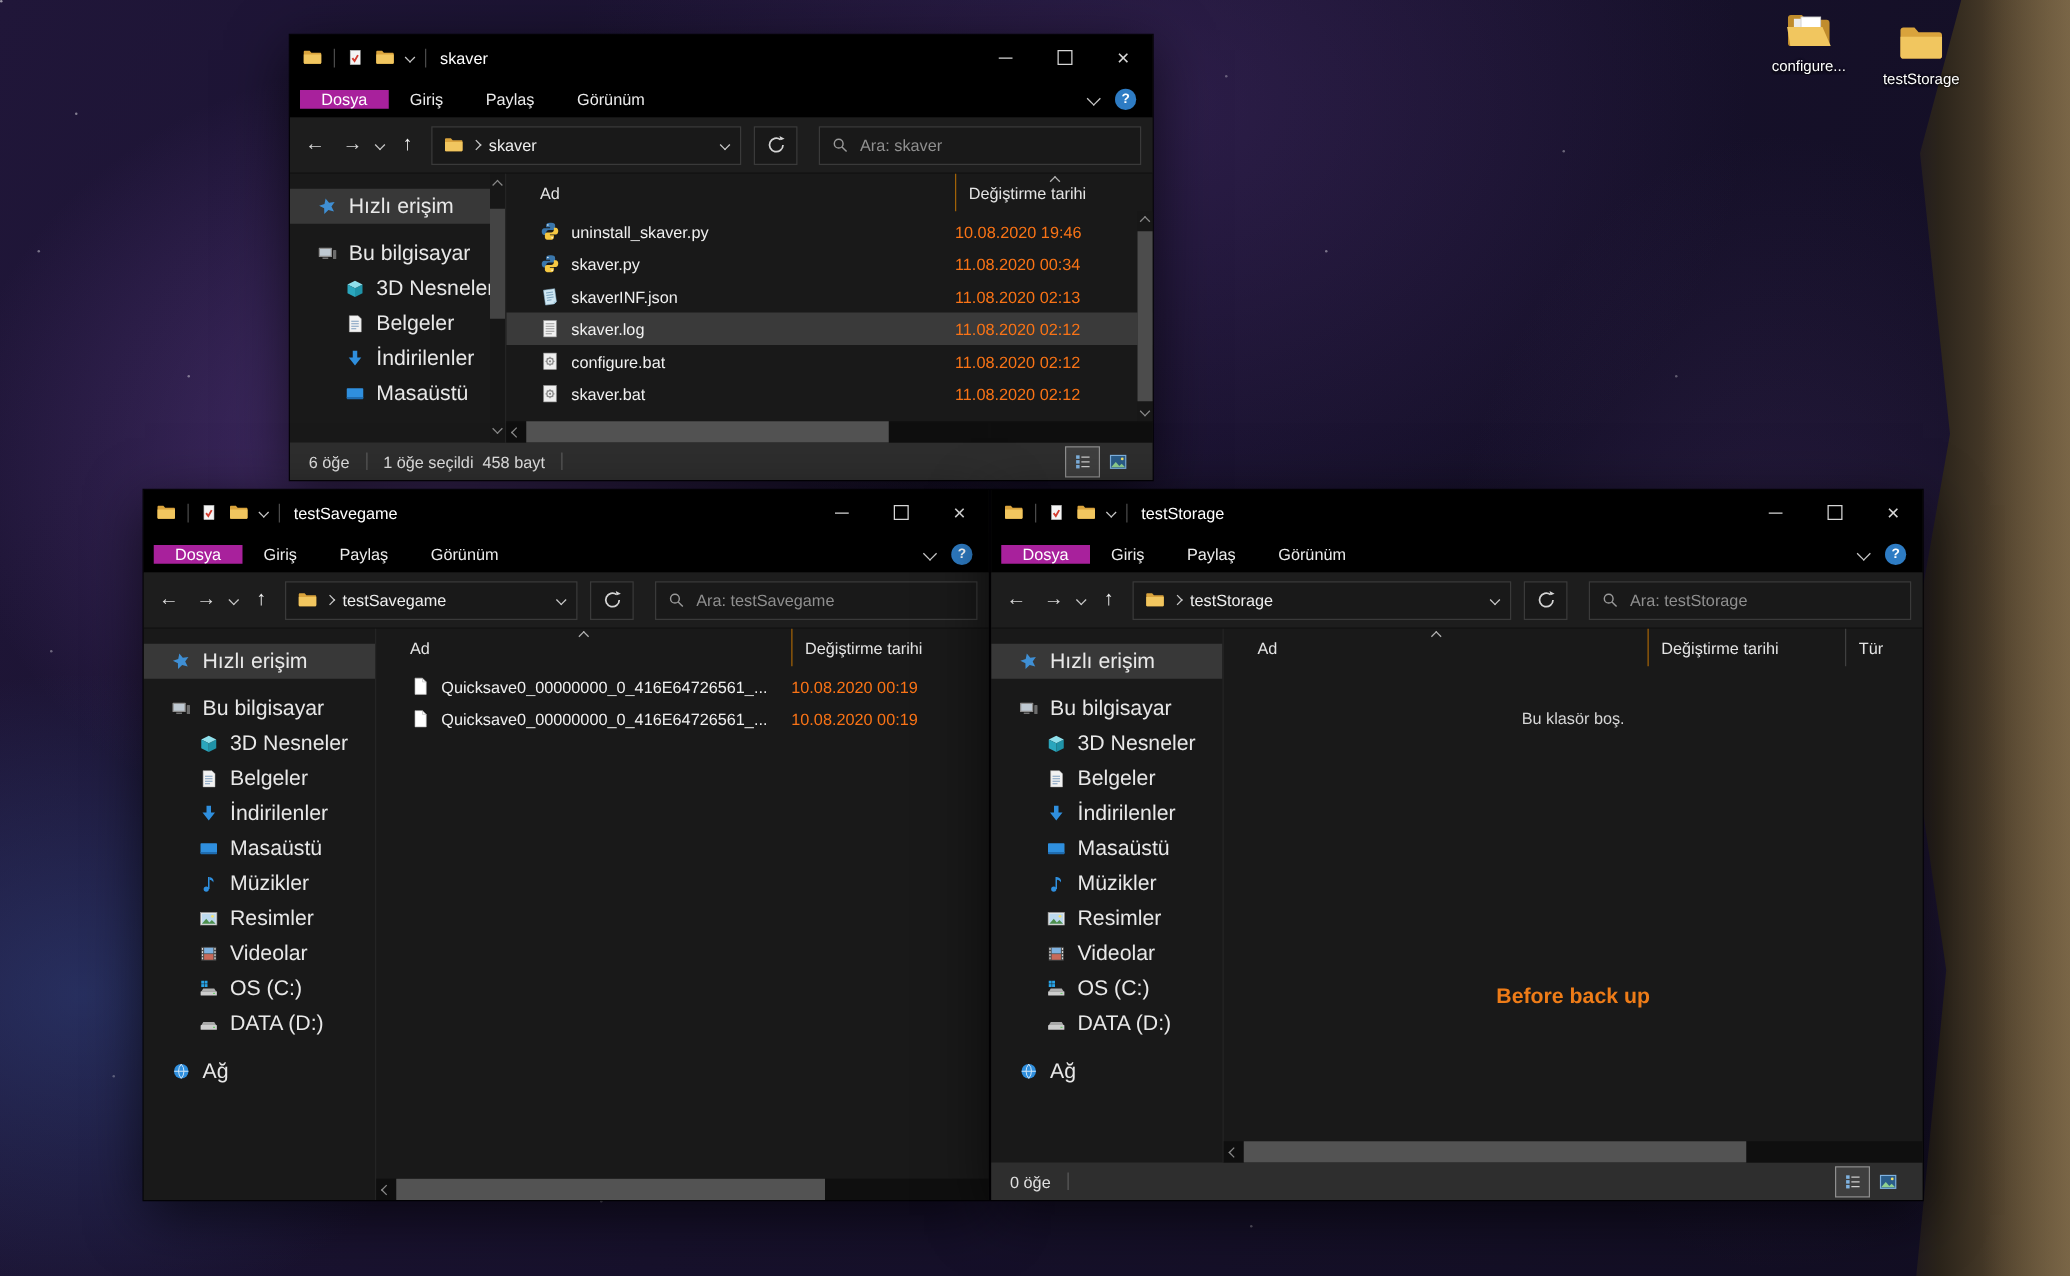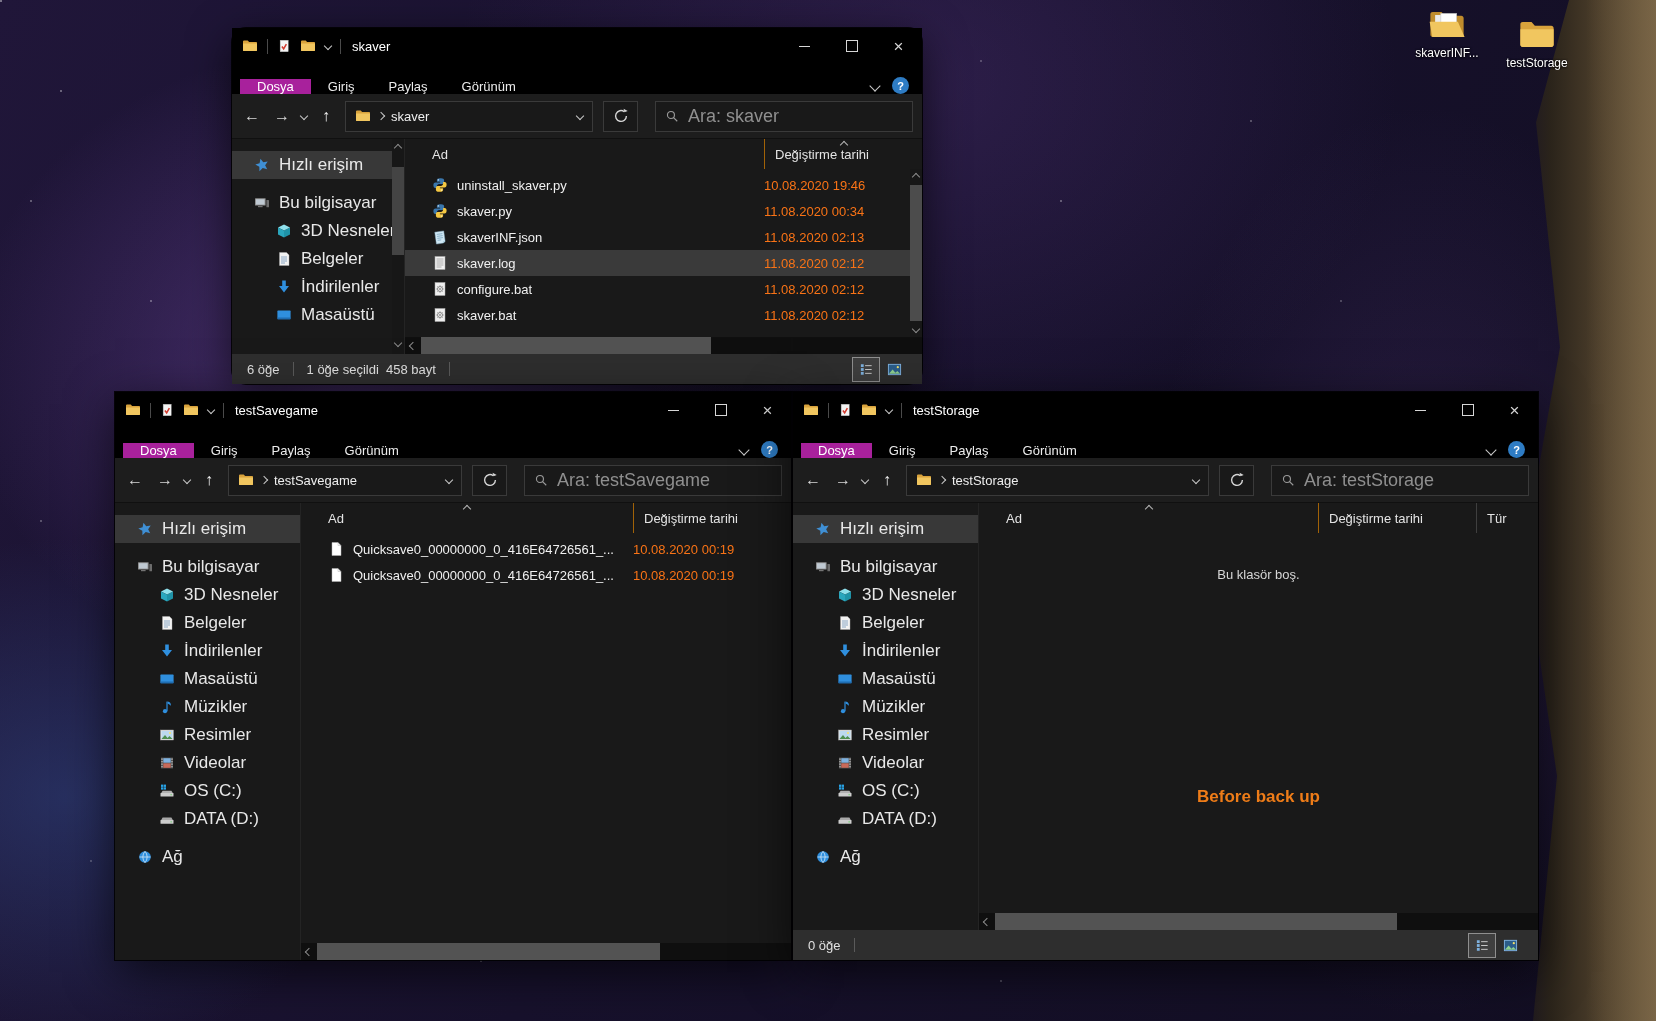--- a/index.html
+++ b/index.html
@@ -32,21 +32,21 @@
   .dicon{position:absolute;width:82px;display:flex;flex-direction:column;align-items:center;gap:2px;}
   .dicon svg{width:46px;height:38px;}
   .dlabel{color:#fff;font-size:12px;max-width:82px;white-space:nowrap;overflow:hidden;
     text-shadow:0 1px 3px rgba(0,0,0,.95), 0 0 2px rgba(0,0,0,.8);}
   #dicon1{left:1406px;top:6px;}
   #dicon2{left:1496px;top:16px;}
 
   
   .window{position:absolute;background:#191919;display:flex;flex-direction:column;
     box-shadow:0 12px 44px rgba(0,0,0,.65), 0 0 0 1px rgba(0,0,0,.85);}
-  #win1{left:232px;top:28px;width:690px;height:356px;z-index:1;border-radius:14px;}
+  #win1{left:232px;top:28px;width:690px;height:356px;z-index:1;}
   #win2{left:115px;top:392px;width:676px;height:568px;z-index:2;}
   #win3{left:793px;top:392px;width:745px;height:568px;z-index:2;}
 
   .titlebar{height:36px;background:#000;display:flex;align-items:center;padding-left:10px;gap:9px;flex:none;}
   .ic16{width:16px;height:16px;flex:none;}
   .ic14{width:14px;height:14px;flex:none;}
   .tsep{width:1px;height:15px;background:#4a4a4a;flex:none;}
   .title{color:#fff;font-size:13px;margin-left:2px;white-space:nowrap;}
   .winbtns{margin-left:auto;display:flex;height:100%;}
   .wbtn{width:47px;height:100%;display:flex;align-items:center;justify-content:center;color:#d6d6d6;}
@@ -54,40 +54,40 @@
   .max-glyph{width:10px;height:10px;border:1px solid #d6d6d6;}
   .x-glyph{font-size:17px;line-height:1;color:#d6d6d6;}
 
   .chev{display:inline-block;width:7px;height:7px;border-right:1.6px solid #c9c9c9;border-bottom:1.6px solid #c9c9c9;flex:none;}
   .chev.sm{width:5px;height:5px;}
   .chev.down{transform:rotate(45deg);}
   .chev.up{transform:rotate(-135deg);}
   .chev.right{transform:rotate(-45deg);}
   .chev.left{transform:rotate(135deg);}
 
-  .tabs{height:30px;background:#000;display:flex;align-items:flex-end;flex:none;}
+  .tabs{height:30px;background:#000;display:flex;align-items:center;flex:none;}
   .tab-strip{display:flex;padding-left:8px;}
   .tab{padding:0 17px;display:flex;align-items:center;color:#ececec;font-size:13px;cursor:default;}
   .tab.active{background:var(--accent,#a8219c);color:#fff;}
   .tabs-right{margin-left:auto;display:flex;align-items:center;gap:13px;padding-right:13px;}
   .help{width:17px;height:17px;border-radius:50%;background:var(--help,#2e7cc4);color:#fff;font-size:11px;
     font-weight:bold;display:flex;align-items:center;justify-content:center;}
 
   .navbar{height:44px;background:#1d1d1d;display:flex;align-items:center;padding:0 9px;gap:8px;flex:none;
     border-bottom:1px solid #101010;}
   .nav-arrow{color:#d8d8d8;font-size:16px;width:22px;text-align:center;flex:none;}
   .nav-arrow.up{color:#f0f0f0;}
   .address{height:29px;background:#191919;border:1px solid #3a3a3a;display:flex;align-items:center;flex:1;
     min-width:0;padding:0 9px;gap:7px;color:#eee;font-size:13px;}
   .addr-end{margin-left:auto;}
   .refreshbtn{width:33px;height:29px;border:1px solid #3a3a3a;margin-left:2px;display:flex;align-items:center;
     justify-content:center;flex:none;background:#191919;}
   .searchbox{width:238px;height:29px;background:#191919;border:1px solid #3a3a3a;margin-left:9px;display:flex;
     align-items:center;padding:0 9px;gap:9px;flex:none;}
-  .placeholder{color:#8f8f8f;font-size:18px;white-space:nowrap;overflow:hidden;}
+  .placeholder{color:#8f8f8f;font-size:13px;white-space:nowrap;overflow:hidden;}
 
   .wbody{flex:1;display:flex;min-height:0;background:#191919;}
   .sidebar{width:185px;padding-top:12px;flex:none;overflow:hidden;}
   #win1 .sidebar{width:160px;}
   .side-item{height:28px;display:flex;align-items:center;gap:9px;padding-left:22px;color:#e8e8e8;font-size:17px;white-space:nowrap;}
   .side-item.indent{padding-left:44px;}
   .side-item.selected{background:#383838;}
   .side-item.gap-top{margin-top:10px;}
 
   .side-scroll{width:12px;background:#171717;position:relative;flex:none;}
@@ -276,21 +276,21 @@
 </svg>
 
 <div class="stars"></div>
 <div class="rock"></div>
 <div class="rock2"></div>
 
 <div class="dicon" id="dicon1">
   <svg>
       <use href="#folder-docs-icon" xlink:href="#folder-docs-icon"></use>
     </svg>
-  <div class="dlabel">skaverINF...</div>
+  <div class="dlabel">configure...</div>
 </div>
 <div class="dicon" id="dicon2">
   <svg>
       <use href="#folder-icon" xlink:href="#folder-icon"></use>
     </svg>
   <div class="dlabel">testStorage</div>
 </div>
 
 <div class="window" id="win1">
   <div class="titlebar">

